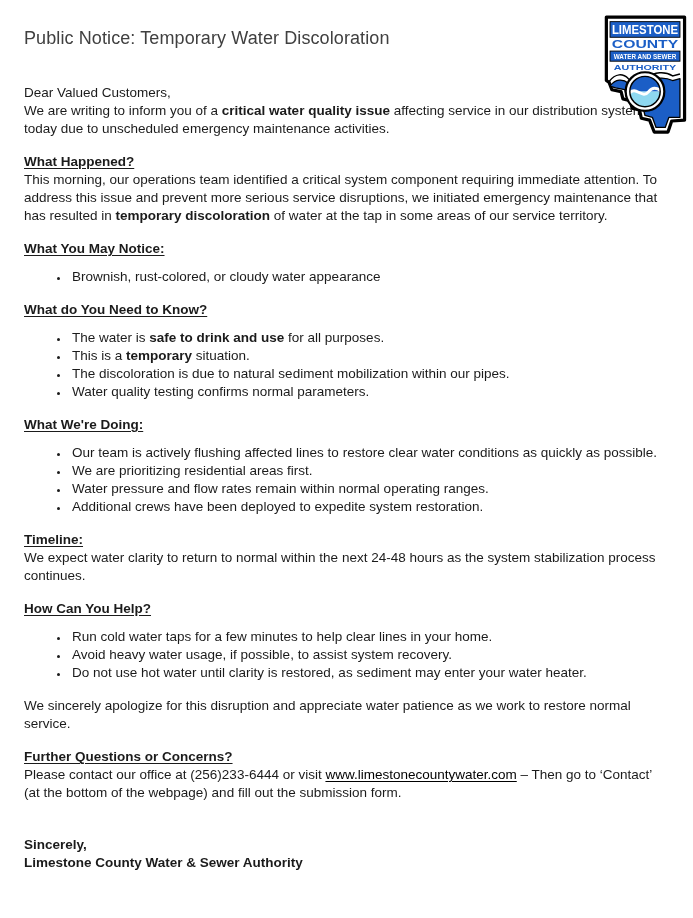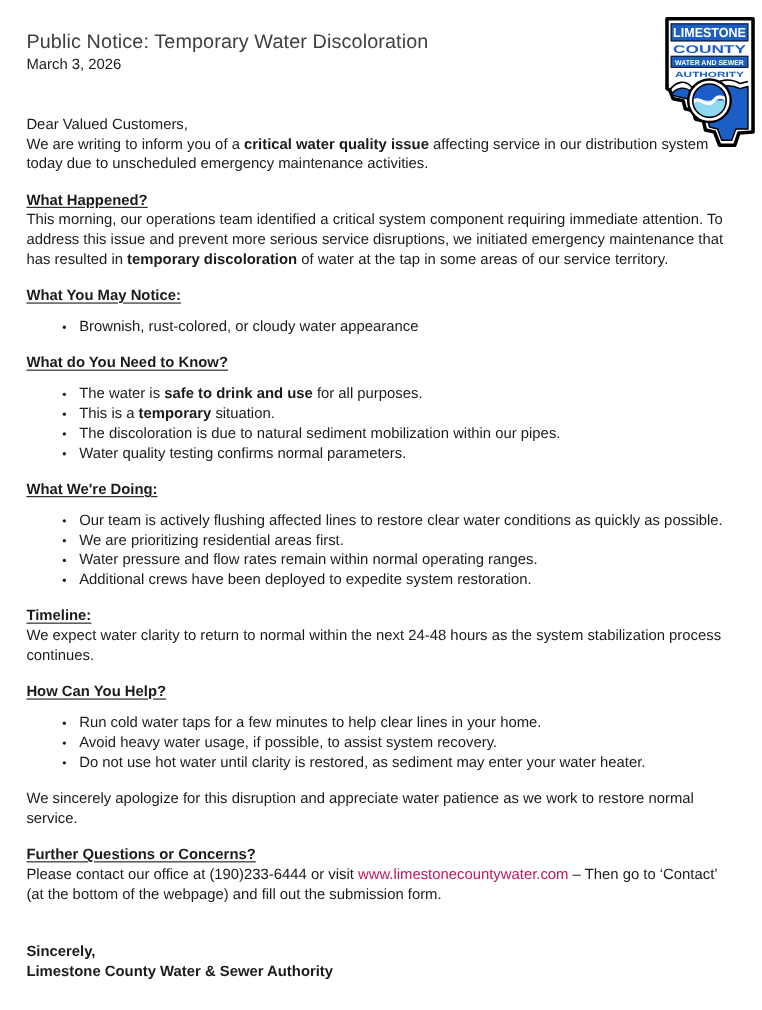--- a/index.html
+++ b/index.html
@@ -32,21 +32,21 @@
   h2.sh {
     margin: 0; font-size: 13.5px; line-height: 18px; font-weight: bold;
     text-decoration: underline; text-underline-offset: 2px;
   }
   ul { margin: 10px; padding-left: 36px; list-style: disc; }
   li { font-size: 13.5px; line-height: 18px; padding-left: 2px; }
   li::marker { font-size: 11px; }
 
   strong { font-weight: bold; }
 
-  a.doc-link { color: #be185d; text-underline-offset: 2px; cursor: pointer; }
+  a.doc-link { color: #000000; text-decoration: underline; text-underline-offset: 2px; cursor: pointer; }
 
   .closing { margin-top: 34px; font-size: 13.5px; line-height: 18px; }
   .closing div { margin: 0; font-weight: bold; }
 </style>
 </head>
 <body>
 
 <div class="page">
 
   <div class="logo-wrap">
@@ -72,21 +72,20 @@
       <g clip-path="url(#waveClip)">
         <rect x="33" y="67" width="34" height="17" fill="#1b5ec6"></rect>
         <rect x="33" y="84" width="34" height="17" fill="#8ed8f0"></rect>
         <path d="M33,86 C40,77 47,93 54,84 C58,79 63,80 67,83" fill="none" stroke="#ffffff" stroke-width="3.2"></path>
       </g>
       <circle cx="50" cy="84" r="16.5" fill="none" stroke="#000000" stroke-width="1.6"></circle>
     </svg>
   </div>
 
   <h1>Public Notice: Temporary Water Discoloration</h1>
-  <div class="date">March 3, 2026</div>
 
   <p class="salutation">Dear Valued Customers,</p>
 
   <p class="body-p intro"><span>We are writing to inform you of a </span><strong>critical water quality issue</strong><span> affecting service in our distribution system today due to unscheduled emergency maintenance activities.</span></p>
 
   <section>
     <h2 class="sh">What Happened?</h2>
     <p class="body-p"><span>This morning, our operations team identified a critical system component requiring immediate attention. To address this issue and prevent more serious service disruptions, we initiated emergency maintenance that has resulted in </span><strong>temporary discoloration</strong><span> of water at the tap in some areas of our service territory.</span></p>
   </section>
 
@@ -130,21 +129,21 @@
       <li>Do not use hot water until clarity is restored, as sediment may enter your water heater.</li>
     </ul>
   </section>
 
   <section>
     <p class="body-p">We sincerely apologize for this disruption and appreciate water patience as we work to restore normal service.</p>
   </section>
 
   <section>
     <h2 class="sh">Further Questions or Concerns?</h2>
-    <p class="body-p"><span>Please contact our office at (190)233-6444 or visit </span><a class="doc-link">www.limestonecountywater.com</a><span> – Then go to ‘Contact’ (at the bottom of the webpage) and fill out the submission form.</span></p>
+    <p class="body-p"><span>Please contact our office at (256)233-6444 or visit </span><a class="doc-link">www.limestonecountywater.com</a><span> – Then go to ‘Contact’ (at the bottom of the webpage) and fill out the submission form.</span></p>
   </section>
 
   <div class="closing">
     <div>Sincerely,</div>
     <div>Limestone County Water &amp; Sewer Authority</div>
   </div>
 
 </div>
 
 </body></html>

